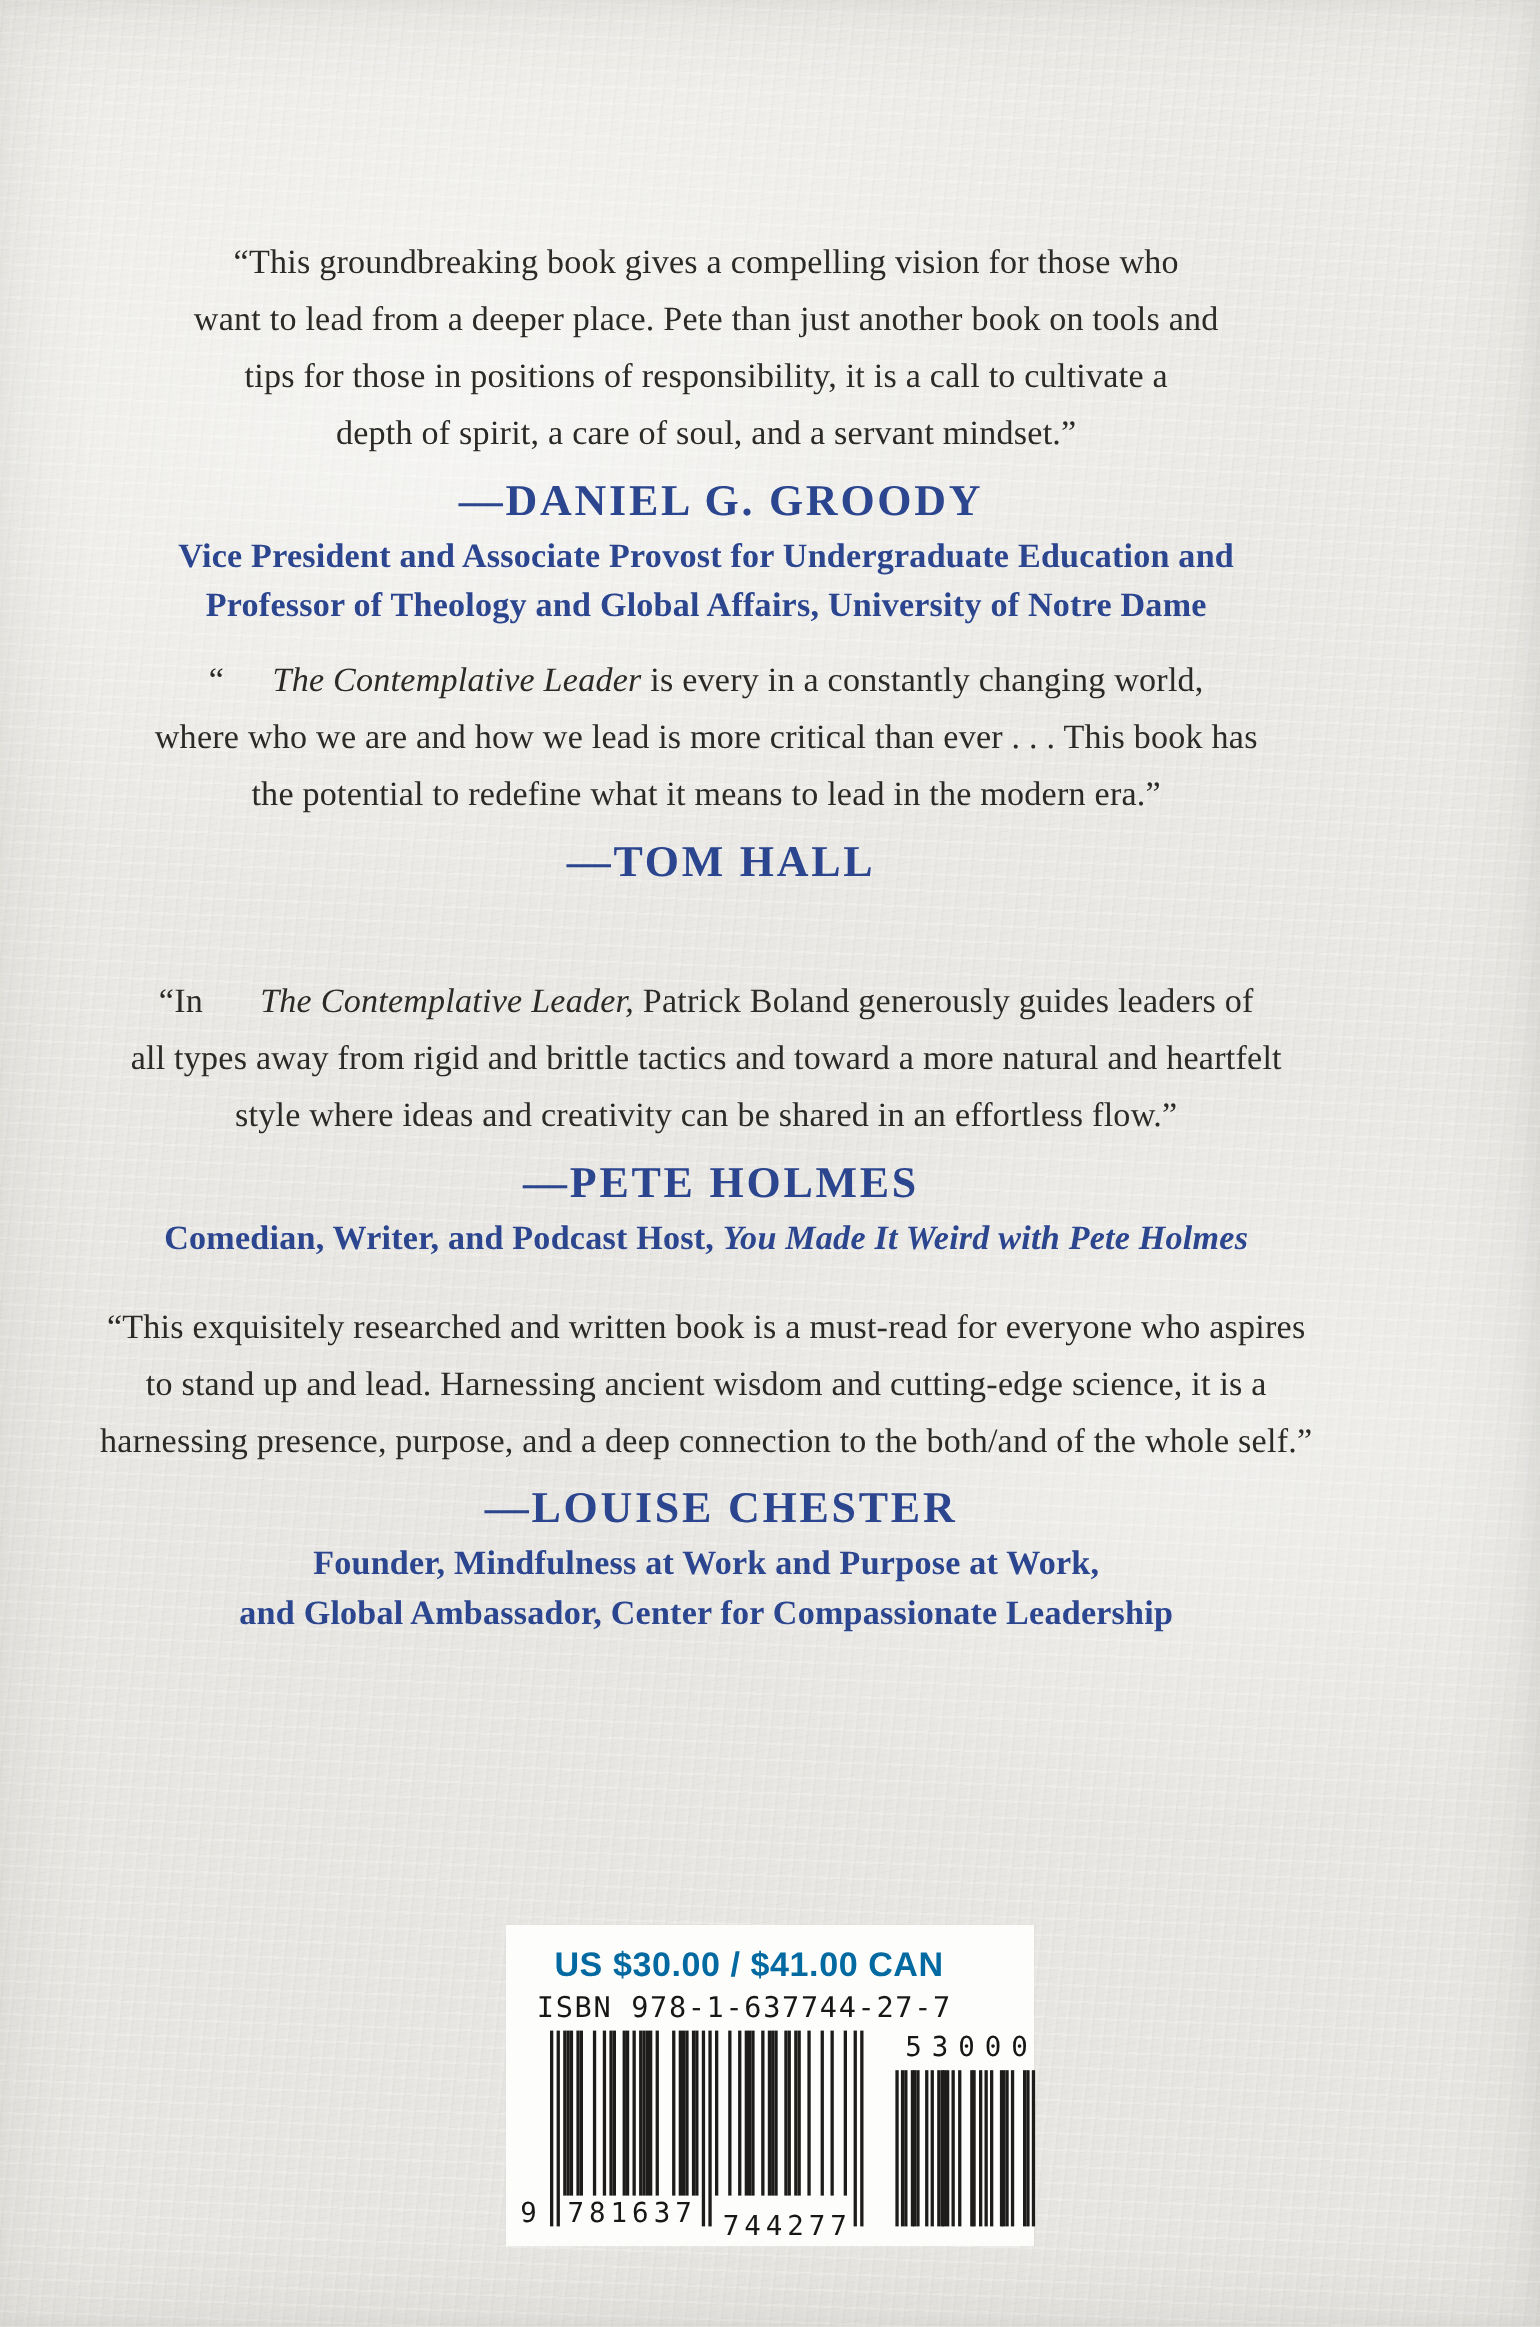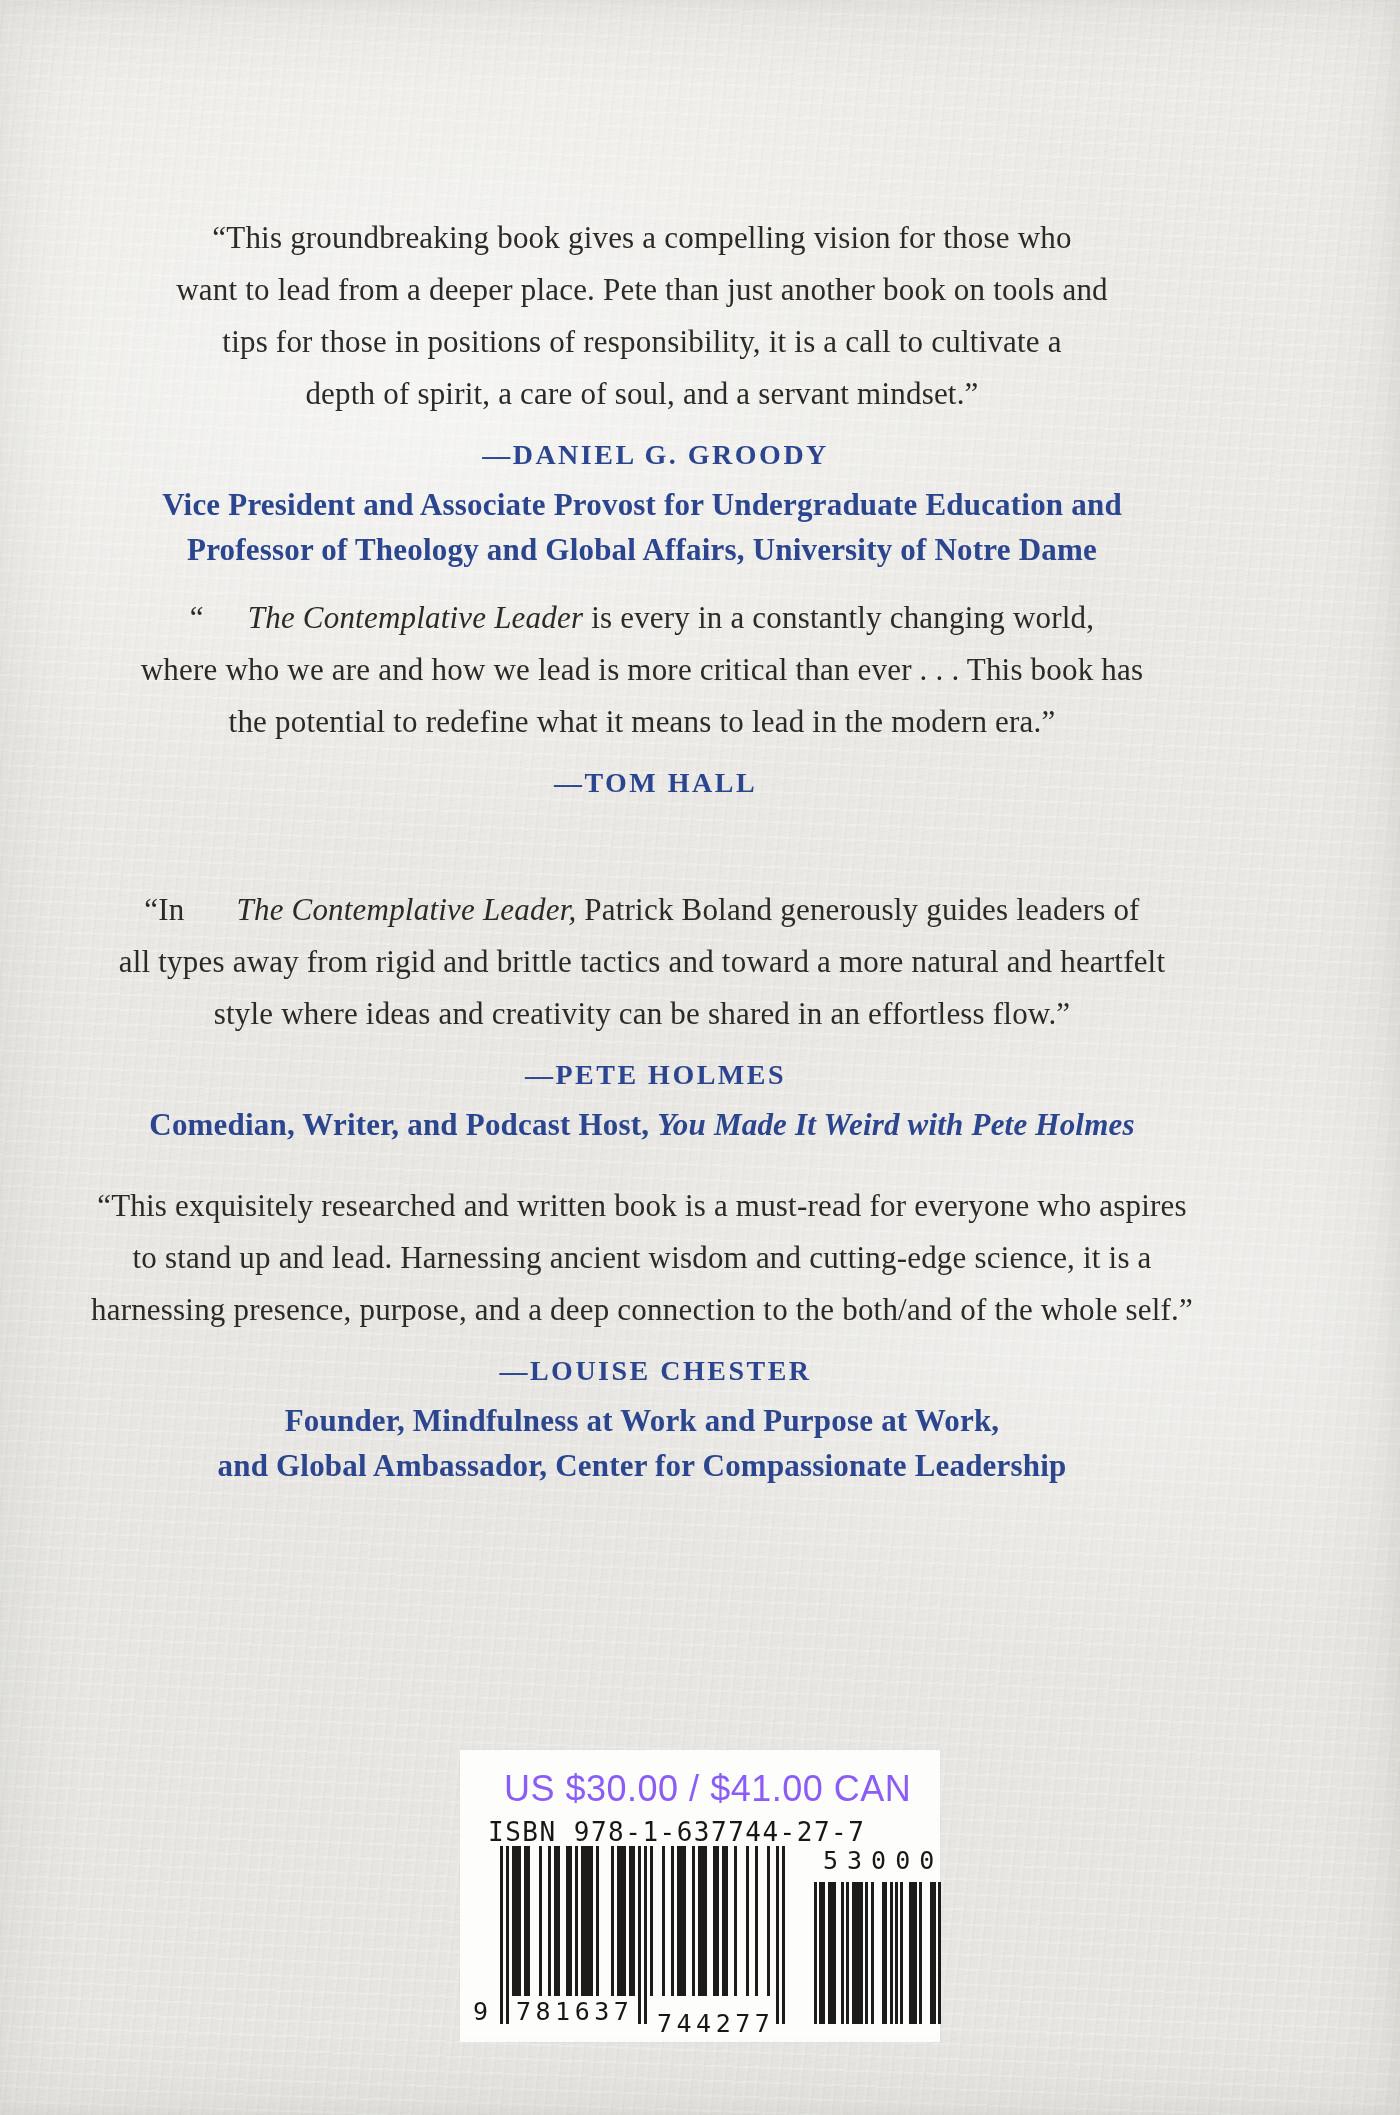--- a/index.html
+++ b/index.html
@@ -36,21 +36,21 @@
     display:block;
     white-space:nowrap;
     font-size:31px;
     line-height:52px;
     color:#2b2a26;
     letter-spacing:0.2px;
   }
   .qline em{ font-style:italic;margin-left:44px; }
   .attribution{
     margin-top:10px;
-    font-size:28px;
+    font-size:40px;
     line-height:50px;
     font-weight:700;
     letter-spacing:2.5px;
     color:#2b458f;
     padding-left:27px;
   }
   .affiliation{ margin-top:2px; }
   .aline{
     display:block;
     white-space:nowrap;
@@ -66,24 +66,24 @@
   .barcode-panel{
     position:absolute;
     left:460px; top:1750px;
     width:480px; height:292px;
     background:#fdfdfb;
     box-shadow:0 0 2px rgba(0,0,0,0.05);
   }
   .price{
     margin:18px 0 0 44px;
     font-family:"Liberation Sans", sans-serif;
-    font-weight:normal;
-    font-size:36px;
+    font-weight:bold;
+    font-size:31px;
     letter-spacing:0.5px;
-    color:#8b5cf6;
+    color:#0369a1;
   }
   .isbn{
     margin:7px 0 0 28px;
     font-family:"DejaVu Sans Mono", monospace;
     font-size:26px;
     letter-spacing:1.5px;
     color:#171715;
     white-space:nowrap;
   }
   .ean{

